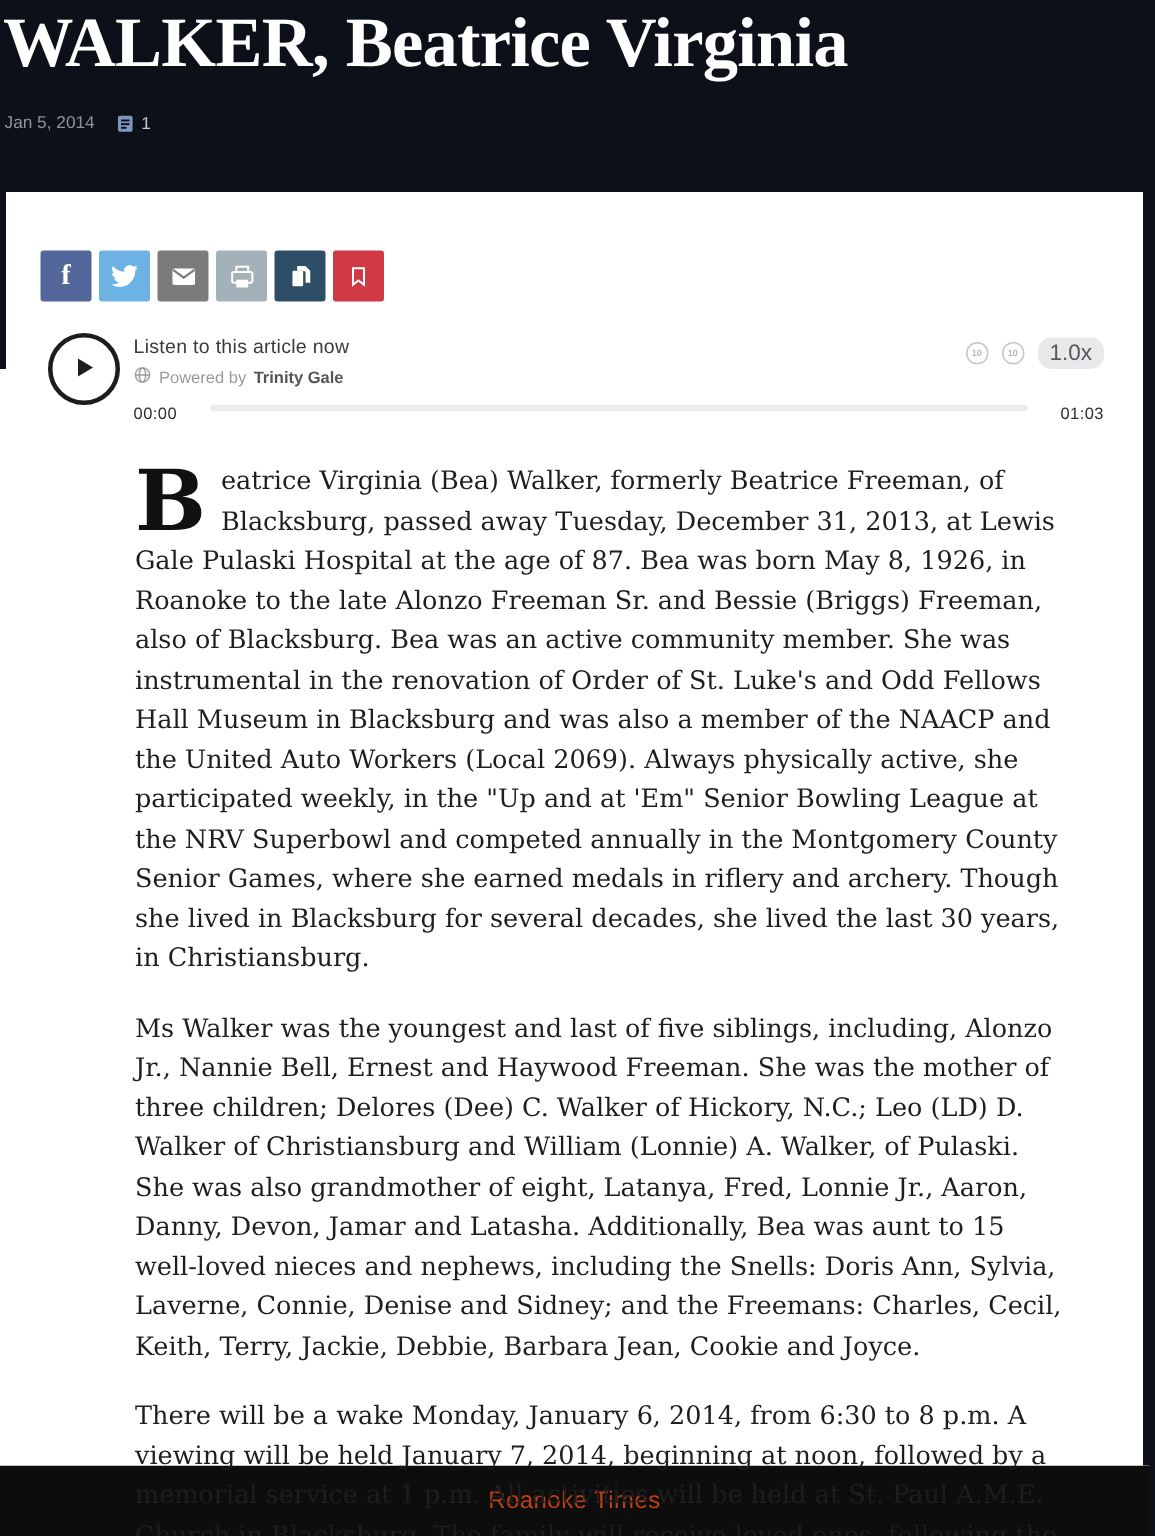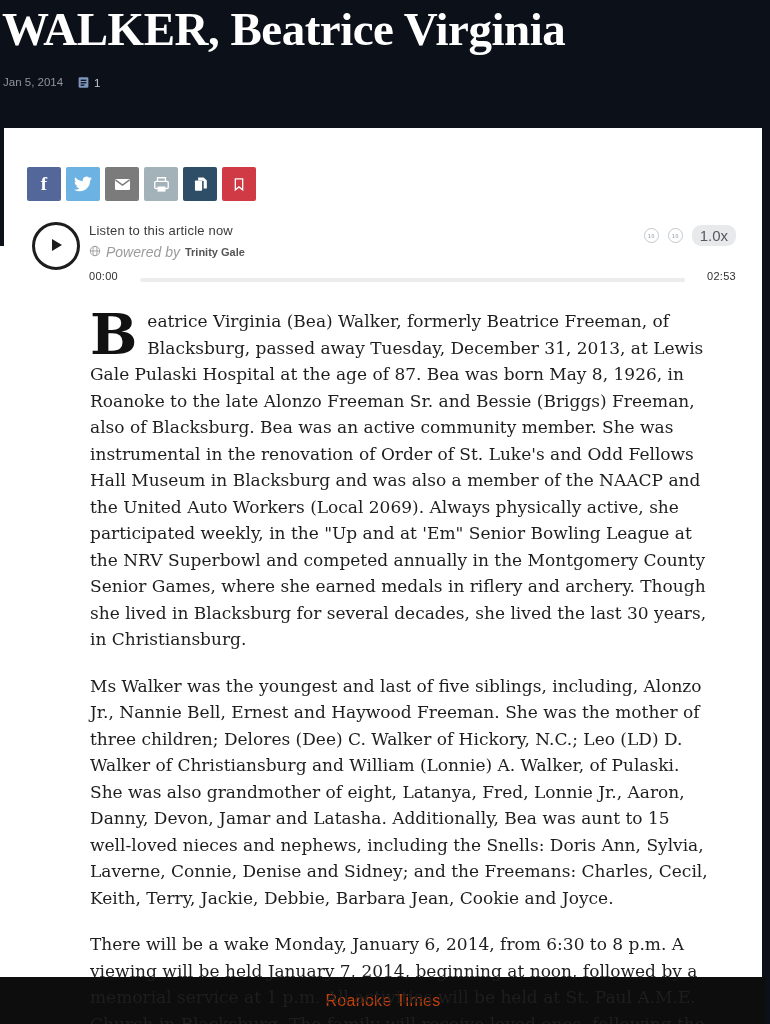--- a/index.html
+++ b/index.html
@@ -30,29 +30,29 @@
   .fb-glyph { color:#fff; font-size:19px; font-weight:700; font-family:"Liberation Serif", serif; }
 
   
   .audio { display:flex; margin:21px 30px 0 32px; }
   .play-btn { width:48px; height:48px; border-radius:50%; border:3px solid #1d1d1d; background:#fff;
               display:flex; align-items:center; justify-content:center; cursor:pointer; flex:0 0 48px; }
   .audio-main { flex:1; margin-left:9px; padding-top:1px; }
   .audio-top { display:flex; justify-content:space-between; align-items:flex-start; }
   .listen-label { font-size:13px; color:#3a3a3a; letter-spacing:0.2px; }
   .powered-row { display:flex; align-items:center; gap:5px; margin-top:5px; }
-  .powered-by { font-size:14px; color:#9b9b9b;font-style:italic; }
+  .powered-by { font-size:11px; color:#9b9b9b; }
   .provider { font-size:11px; color:#555; font-weight:700; }
   .audio-controls { display:flex; align-items:center; gap:9px; padding-top:2px; }
   .skip-btn { width:15px; height:15px; border-radius:50%; border:1.2px solid #c3c7cc; color:#b4b8bd;
               font-size:6px; display:flex; align-items:center; justify-content:center;
               background:#fff; cursor:pointer; font-weight:700; }
   .speed-pill { background:#e7e9eb; color:#56595e; font-size:15px; border:none; border-radius:9px;
                 padding:2px 8px; cursor:pointer; }
-  .progress-row { display:flex; align-items:flex-end; margin-top:9px; }
+  .progress-row { display:flex; align-items:flex-start; margin-top:9px; }
   .time { font-size:11px; color:#2f2f2f; letter-spacing:0.3px; }
   .progress-track { flex:1; height:4px; background:#ececec; border-radius:2px; margin:0 22px; cursor:pointer; }
 
   
   .article { margin:26px 53px 0 90px; font-family:"DejaVu Serif","Liberation Serif", serif;
              font-size:17px; line-height:26.5px; color:#1e1e1e; }
   .article p { margin-bottom:20px; }
   .dropcap { float:left; font-size:56px; line-height:44px; font-weight:700;
              padding:4px 10px 0 0; color:#111; }
 
@@ -158,21 +158,21 @@
           </div>
           <div class="audio-controls">
             <button class="skip-btn">10</button>
             <button class="skip-btn">10</button>
             <button class="speed-pill">1.0x</button>
           </div>
         </div>
         <div class="progress-row">
           <span class="time">00:00</span>
           <div class="progress-track"></div>
-          <span class="time">02:53</span>
+          <span class="time">01:03</span>
         </div>
       </div>
     </div>
 
     <div class="article">
       <p><span class="dropcap">B</span><span>eatrice Virginia (Bea) Walker, formerly Beatrice Freeman, of Blacksburg, passed away Tuesday, December 31, 2013, at Lewis Gale Pulaski Hospital at the age of 87. Bea was born May 8, 1926, in Roanoke to the late Alonzo Freeman Sr. and Bessie (Briggs) Freeman, also of Blacksburg. Bea was an active community member. She was instrumental in the renovation of Order of St. Luke's and Odd Fellows Hall Museum in Blacksburg and was also a member of the NAACP and the United Auto Workers (Local 2069). Always physically active, she participated weekly, in the "Up and at 'Em" Senior Bowling League at the NRV Superbowl and competed annually in the Montgomery County Senior Games, where she earned medals in riflery and archery. Though she lived in Blacksburg for several decades, she lived the last 30 years, in Christiansburg.</span></p>
       <p>Ms Walker was the youngest and last of five siblings, including, Alonzo Jr., Nannie Bell, Ernest and Haywood Freeman. She was the mother of three children; Delores (Dee) C. Walker of Hickory, N.C.; Leo (LD) D. Walker of Christiansburg and William (Lonnie) A. Walker, of Pulaski. She was also grandmother of eight, Latanya, Fred, Lonnie Jr., Aaron, Danny, Devon, Jamar and Latasha. Additionally, Bea was aunt to 15 well-loved nieces and nephews, including the Snells: Doris Ann, Sylvia, Laverne, Connie, Denise and Sidney; and the Freemans: Charles, Cecil, Keith, Terry, Jackie, Debbie, Barbara Jean, Cookie and Joyce.</p>
       <p><span>There will be a wake Monday, January 6, 2014, from 6:30 to 8 p.m. A viewing will be held January 7, 2014, beginning at noon, followed by a memorial service at 1 p.m. All activities will be held at St. Paul A.M.E. Church in Blacksburg. The family will receive loved ones, following the service. There is a special request for pictures of Ms. Walker; please send electronic copies to </span></p>
     </div>
   </div>

